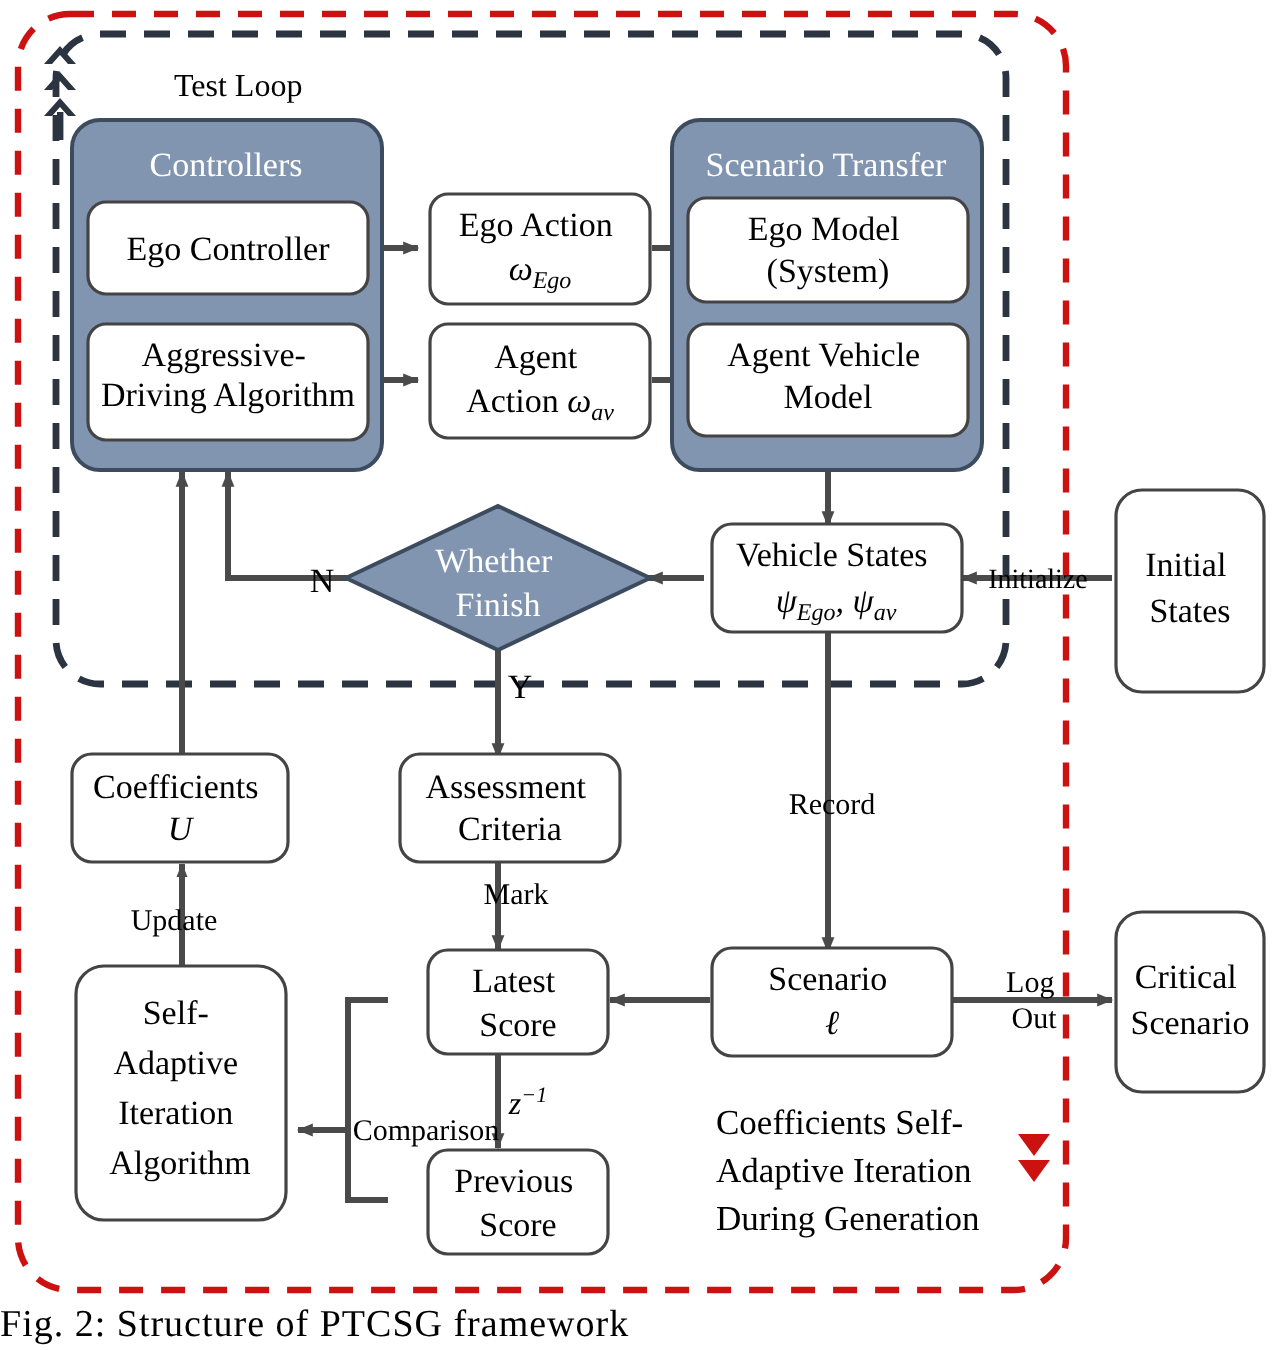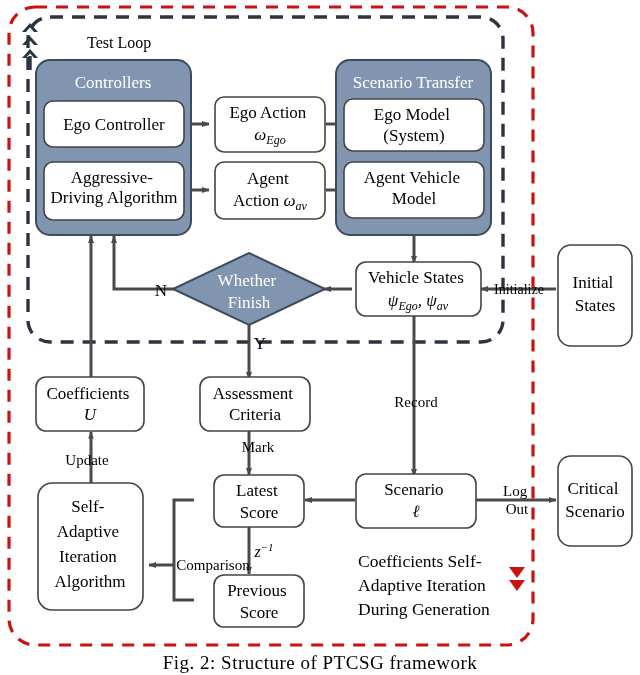--- a/index.html
+++ b/index.html
@@ -1,20 +1,20 @@
 <!DOCTYPE html>
 <html><head>
 <meta charset="utf-8">
 <style>
   html,body{margin:0;padding:0;background:#ffffff;}
   body{width:640px;height:675px;overflow:hidden;
        font-family:"Liberation Serif", serif;}
   #stage{position:relative;width:640px;height:593px;}
   svg{position:absolute;left:0;top:0;}
-  .cap{position:absolute;left:0;top:652px;width:640px;text-align:center;
+  .cap{position:absolute;left:0;top:652px;width:640px;text-align:left;
        font-family:"Liberation Serif", serif;font-size:19px;color:#000;
        letter-spacing:0.5px;white-space:nowrap;}
 </style>
 </head>
 <body>
 
 <div id="stage">
 <svg width="640" height="675" viewBox="0 0 640 675">
   <defs>
     <marker id="ah" markerWidth="9" markerHeight="9" refX="7.4" refY="3.4" orient="auto" markerUnits="userSpaceOnUse">

